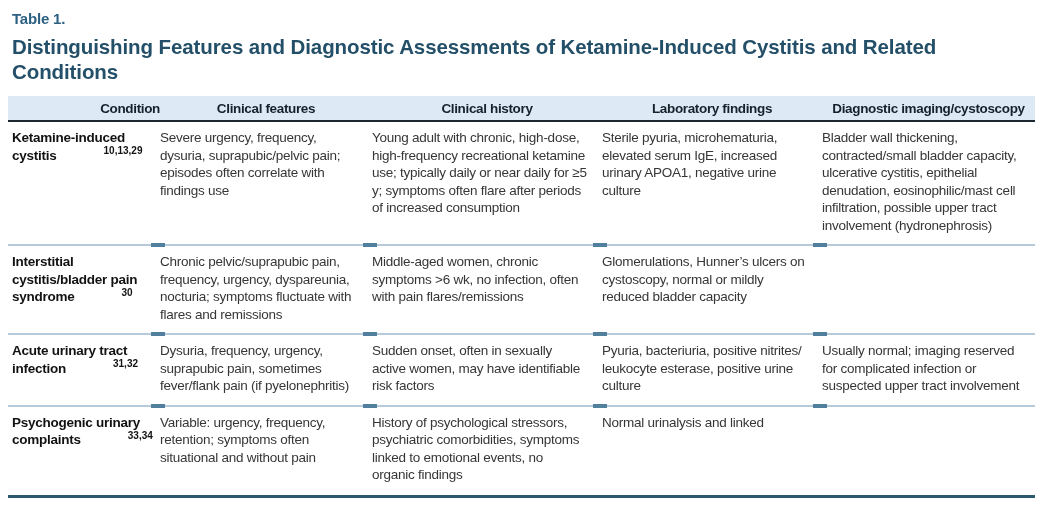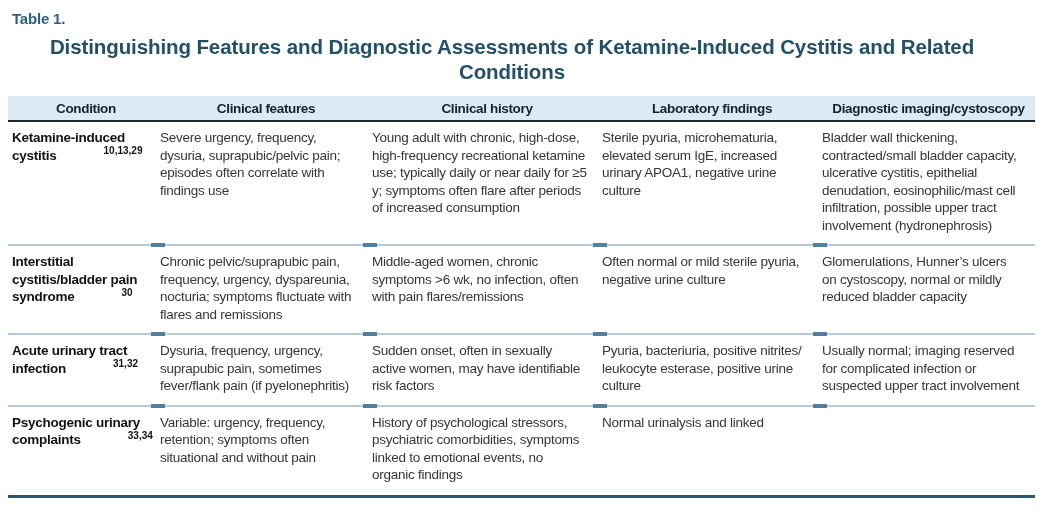--- a/index.html
+++ b/index.html
@@ -11,40 +11,40 @@
   }
   .page { padding: 10px 4px 0 8px; }
 
   .table-label {
     font-size: 15px; font-weight: bold; letter-spacing: -0.2px;
     color: #2d6183; margin-left: 4px;
   }
   .table-title {
     font-size: 20.5px; font-weight: bold; line-height: 25px;
     letter-spacing: -0.1px; color: #234f68;
-    margin: 7px 0 12px 4px; max-width: 1000px; text-align: center;
+    margin: 7px 0 12px 4px; max-width: 1000px;
   }
 
   .table-wrap { width: 1027px; }
 
   .grid-row {
     display: grid;
     grid-template-columns: 152px 212px 230px 220px 213px;
   }
 
   .thead {
     background: #ddeaf5;
     align-items: center;
     height: 24px;
   }
   .th {
     font-size: 13.5px; font-weight: bold; letter-spacing: -0.35px;
     color: #16212b; text-align: center; white-space: nowrap;
   }
-  .th.first { text-align: center; padding-left: 4px; }
+  .th.first { text-align: right; padding-left: 4px; }
   .header-rule { height: 2px; background: #1a2730; }
 
   .cell {
     font-size: 13.5px; line-height: 17.5px; letter-spacing: -0.25px;
     color: #363636; padding: 7px 14px 10px 0;
   }
   .cell.cond {
     font-weight: bold; color: #121212; padding-left: 4px; padding-right: 18px;
   }
   .cell.cond sup {
@@ -92,21 +92,20 @@
       <span class="tick tick-1"></span>
       <span class="tick tick-2"></span>
       <span class="tick tick-3"></span>
       <span class="tick tick-4"></span>
     </div>
 
     <div class="grid-row trow">
       <div class="cell cond"><span>Interstitial cystitis/bladder pain syndrome</span><sup>30</sup></div>
       <div class="cell">Chronic pelvic/suprapubic pain, frequency, urgency, dyspareunia, nocturia; symptoms fluctuate with flares and remissions</div>
       <div class="cell">Middle-aged women, chronic symptoms &gt;6 wk, no infection, often with pain flares/remissions</div>
-      <div class="cell">Often normal or mild sterile pyuria, negative urine culture</div>
       <div class="cell">Glomerulations, Hunner’s ulcers on cystoscopy, normal or mildly reduced bladder capacity</div>
     </div>
     <div class="row-divider">
       <span class="tick tick-1"></span>
       <span class="tick tick-2"></span>
       <span class="tick tick-3"></span>
       <span class="tick tick-4"></span>
     </div>
 
     <div class="grid-row trow">

